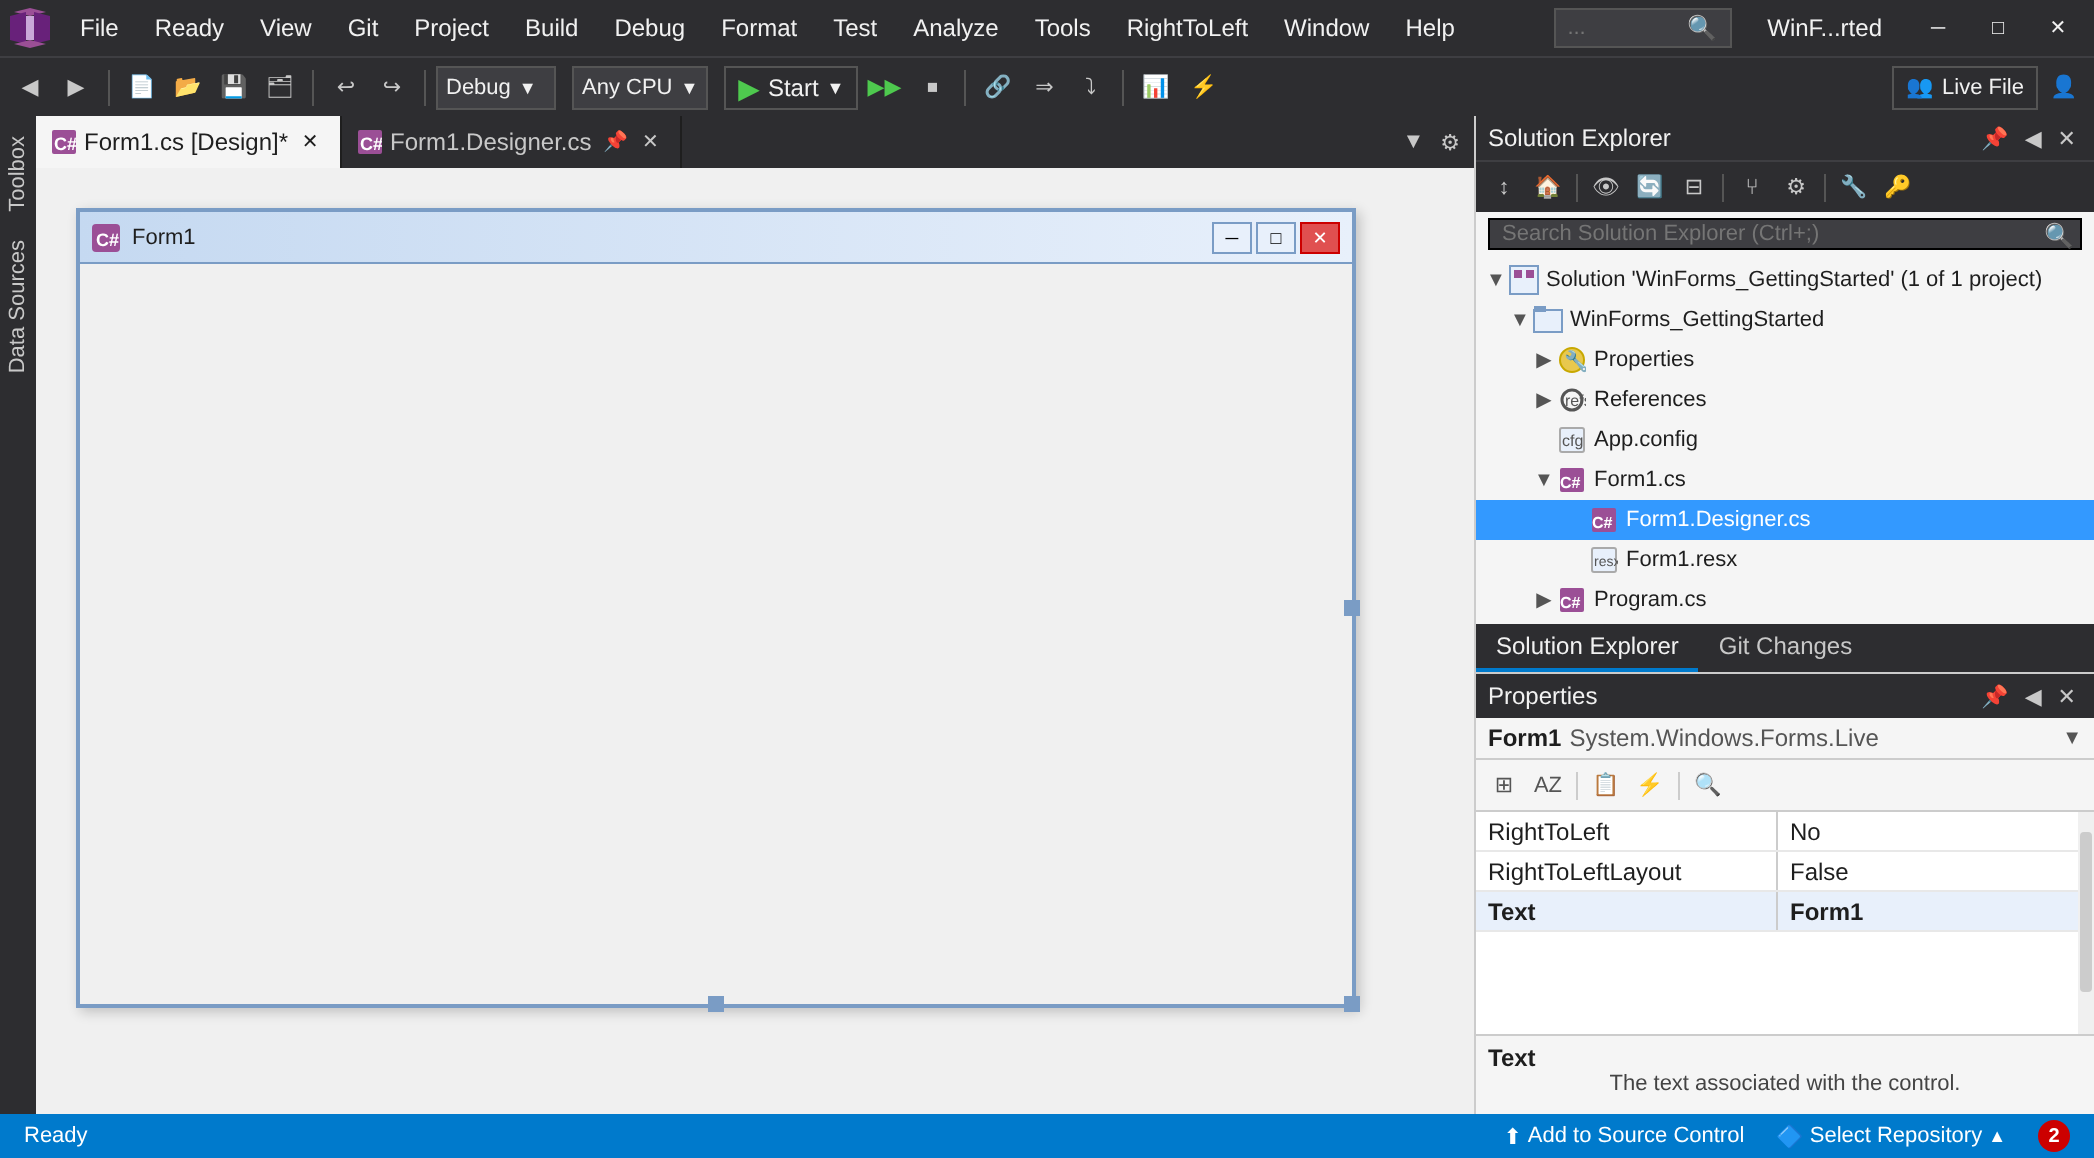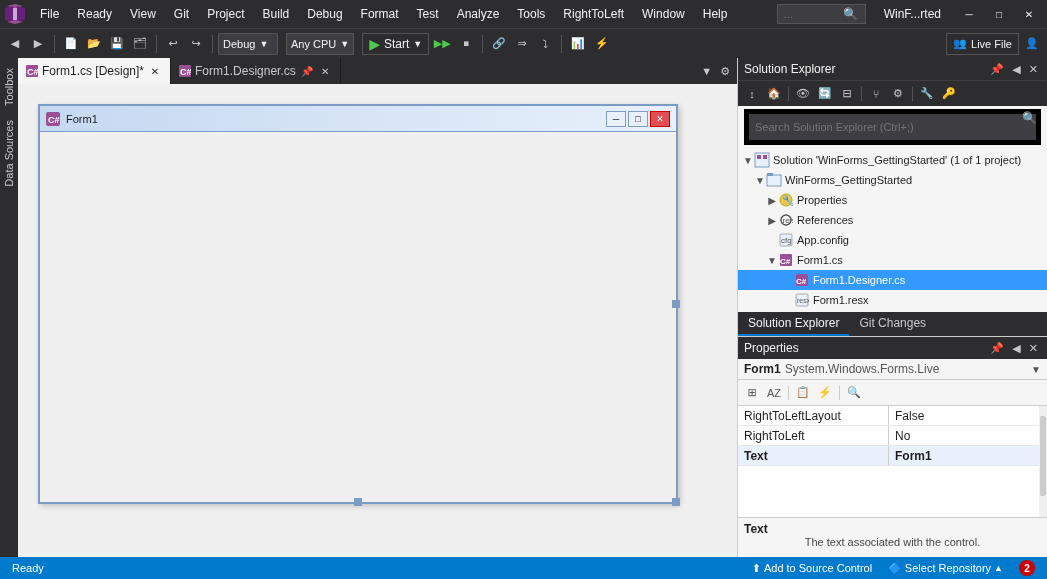--- a/index.html
+++ b/index.html
@@ -70,21 +70,21 @@
     .panel-header { display: flex; align-items: center; background: #2d2d30; color: #f1f1f1; height: 22px; padding: 0 6px; font-size: 12px; }
     .panel-header-title { flex: 1; font-size: 12px; }
     .panel-header-btns { display: flex; align-items: center; gap: 2px; }
     .panel-header-btn { color: #c8c8c8; cursor: pointer; font-size: 11px; padding: 0 3px; }
 
     .sol-toolbar { display: flex; align-items: center; background: #2d2d30; height: 26px; padding: 0 4px; gap: 2px; border-top: 1px solid #3e3e42; }
     .sol-tb-btn { width: 20px; height: 20px; display: flex; align-items: center; justify-content: center; color: #c8c8c8; cursor: pointer; font-size: 11px; border: 1px solid transparent; }
     .sol-tb-sep { width: 1px; background: #555; height: 14px; margin: 0 2px; }
 
     .sol-search { margin: 3px 6px; position: relative; }
-    .sol-search input { width: 100%; background: #3e3e42; border: 5px solid #000000; color: #f1f1f1; font-size: 11px; height: 36px; padding: 0 22px 0 6px; outline: none; }
+    .sol-search input { width: 100%; background: #3e3e42; border: 1px solid #000000; color: #f1f1f1; font-size: 11px; height: 16px; padding: 0 22px 0 6px; outline: none; }
     .sol-search-icon { position: absolute; right: 4px; top: 2px; color: #c8c8c8; font-size: 12px; }
 
     .sol-tree { flex: 1; overflow-y: auto; background: #f5f5f5; padding: 2px 0; }
     .tree-item { display: flex; align-items: center; padding: 1px 0; cursor: pointer; height: 20px; font-size: 12px; color: #1e1e1e; white-space: nowrap; padding-left: 4px; }
     .tree-item.selected { background: #3399ff; color: white; }
     .tree-arrow { width: 12px; display: flex; align-items: center; justify-content: center; font-size: 10px; color: #555; flex-shrink: 0; }
     .tree-item.selected .tree-arrow { color: white; }
     .tree-icon { width: 16px; height: 16px; margin-right: 3px; display: flex; align-items: center; justify-content: center; font-size: 11px; flex-shrink: 0; }
     .tree-label { font-size: 11px; }
 
@@ -431,26 +431,26 @@
         <div class="prop-tb-btn">AZ</div>
         <div class="prop-tb-sep"></div>
         <div class="prop-tb-btn">📋</div>
         <div class="prop-tb-btn">⚡</div>
         <div class="prop-tb-sep"></div>
         <div class="prop-tb-btn">🔍</div>
       </div>
       <div style="display:flex;flex:1;overflow:hidden;">
         <div class="prop-list" style="flex:1;">
           <div class="prop-row">
+            <div class="prop-name">RightToLeft</div>
+            <div class="prop-value">No</div>
+          </div>
+          <div class="prop-row">
             <div class="prop-name">RightToLeftLayout</div>
             <div class="prop-value">False</div>
-          </div>
-          <div class="prop-row">
-            <div class="prop-name">RightToLeft</div>
-            <div class="prop-value">No</div>
           </div>
           <div class="prop-row" style="background:#e8f0fb;">
             <div class="prop-name" style="font-weight:bold;">Text</div>
             <div class="prop-value" style="font-weight:bold;">Form1</div>
           </div>
         </div>
         <div class="prop-scrollbar">
           <div class="prop-scrollbar-thumb"></div>
         </div>
       </div>

